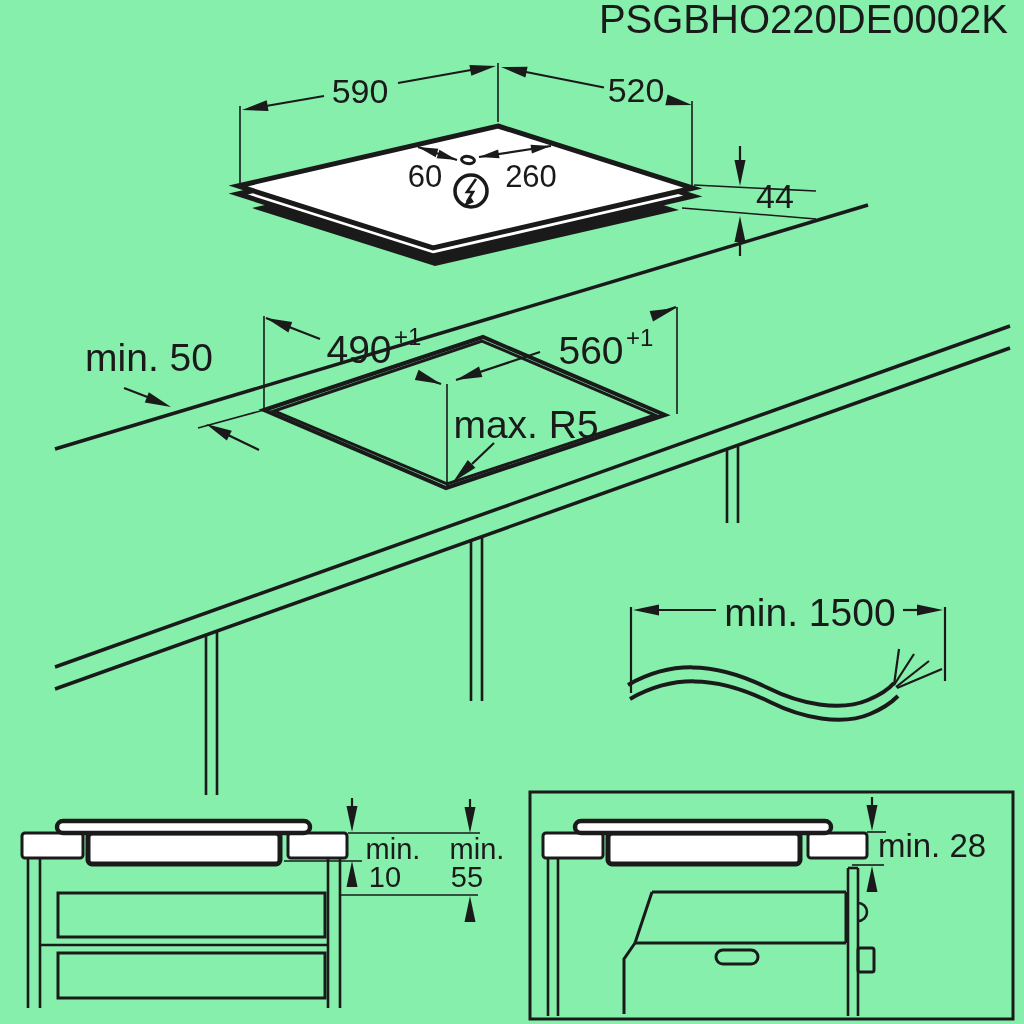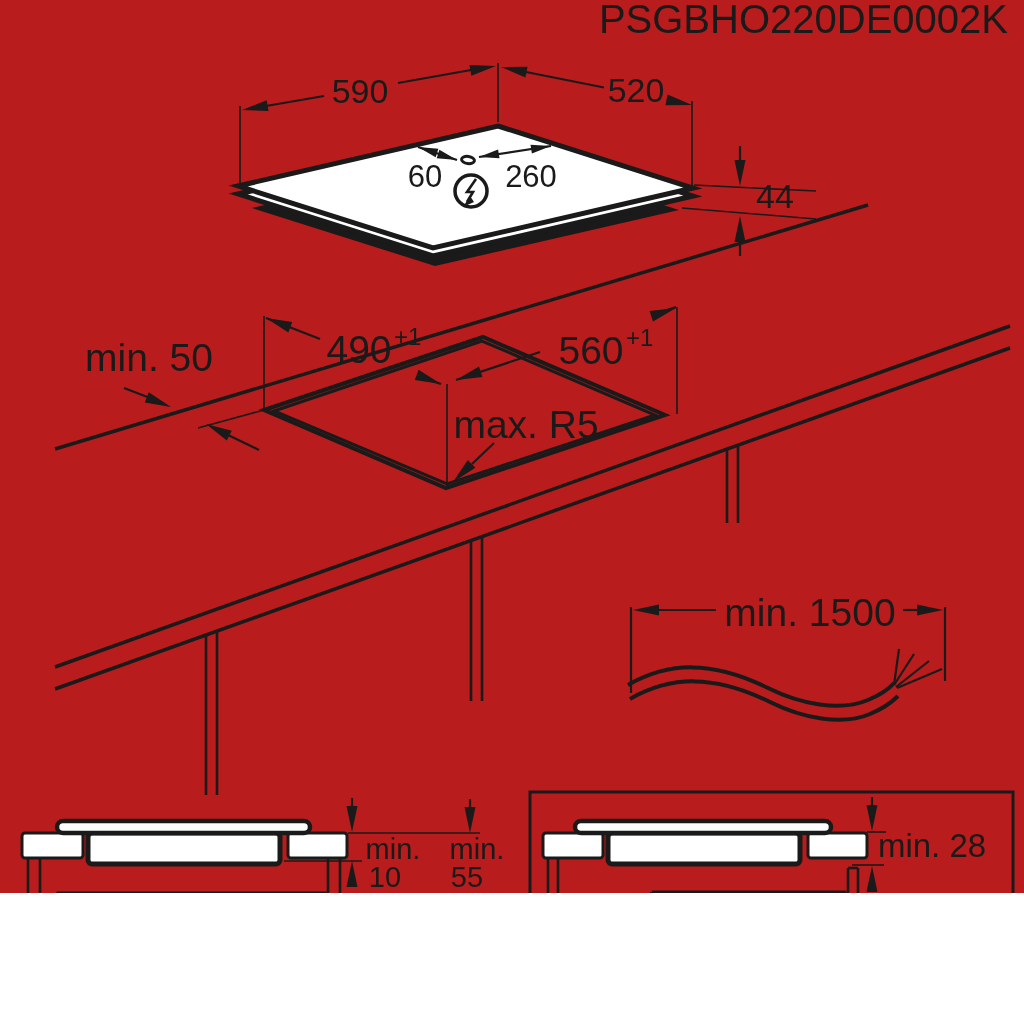--- a/index.html
+++ b/index.html
@@ -1,16 +1,16 @@
 <!DOCTYPE html>
 <html><head>
 <meta charset="utf-8">
 <style>
   html,body{margin:0;padding:0;background:#ffffff;}
-  .stage{position:relative;width:1024px;height:893px;background:#b91c1c;overflow:hidden;}
+  .stage{position:relative;width:1024px;height:1024px;background:#86efac;overflow:hidden;}
   svg{display:block;}
   .ln{stroke:#1a1a1a;fill:none;}
   .w1{stroke-width:1.6;}
   .w2{stroke-width:2.2;}
   .w25{stroke-width:2.6;}
   .w3{stroke-width:3;}
   .w35{stroke-width:3.5;}
   .w4{stroke-width:4;}
   .w45{stroke-width:4.5;}
   .w5{stroke-width:5;}

